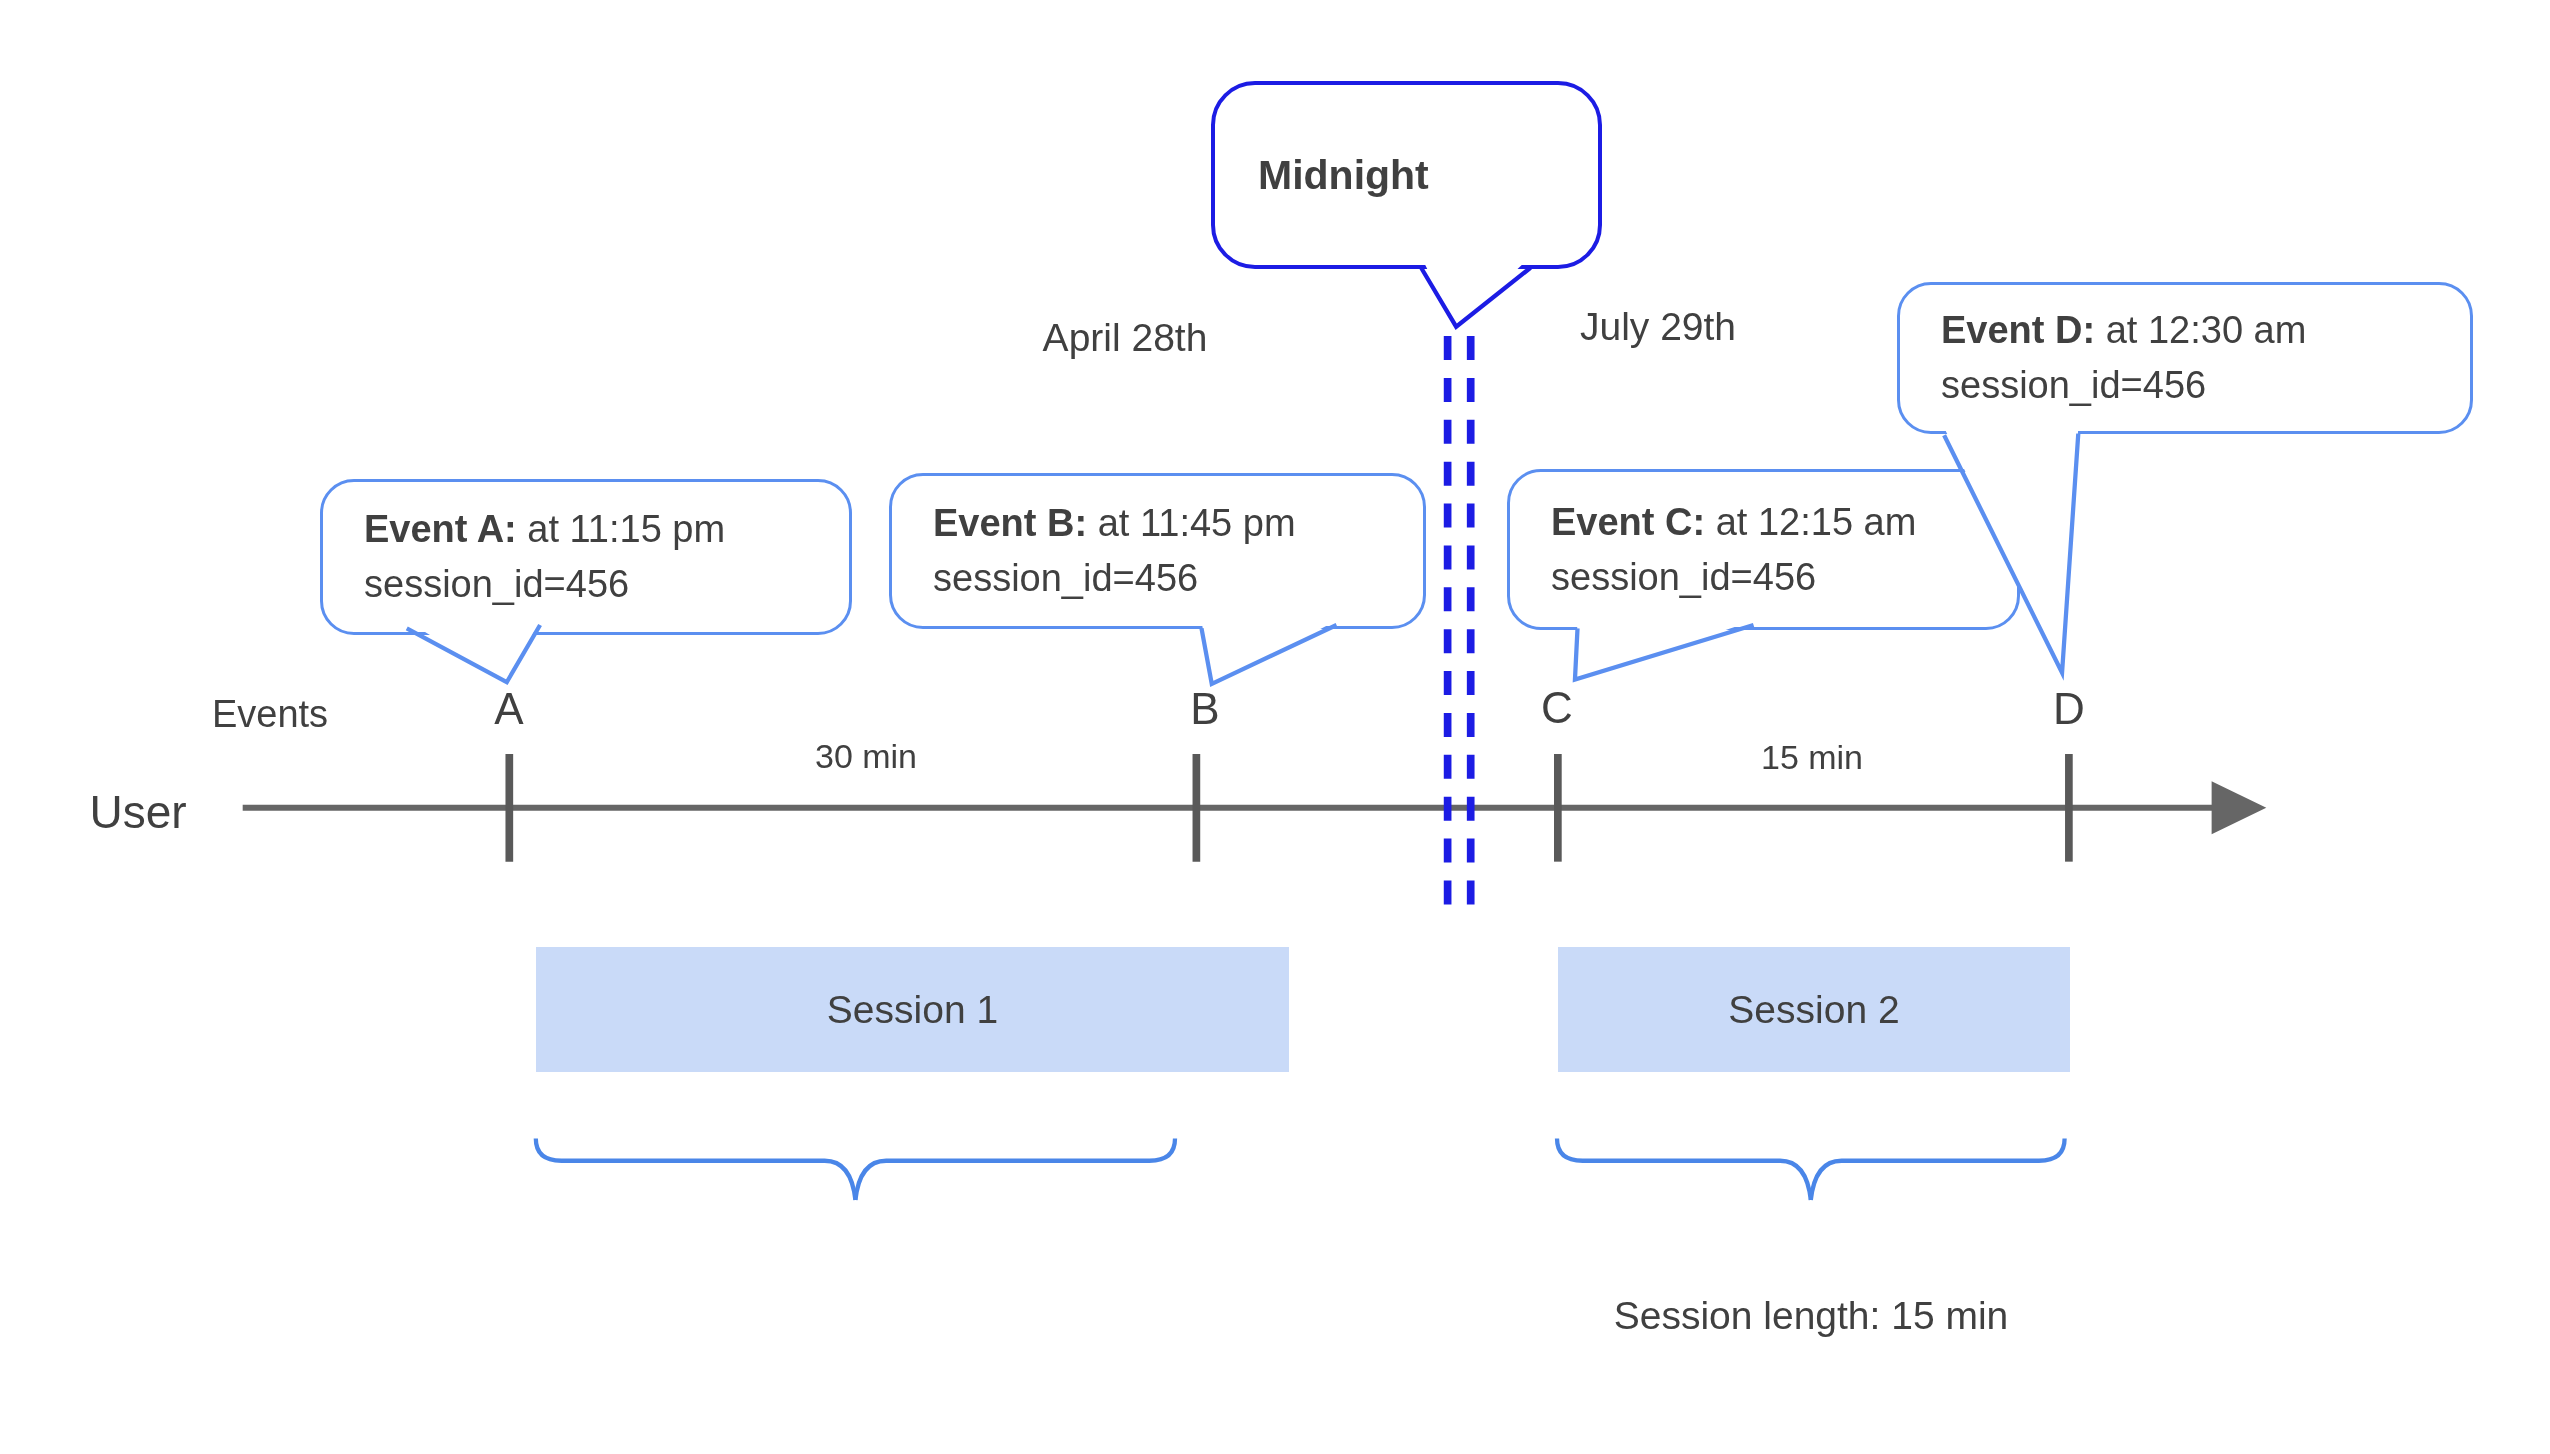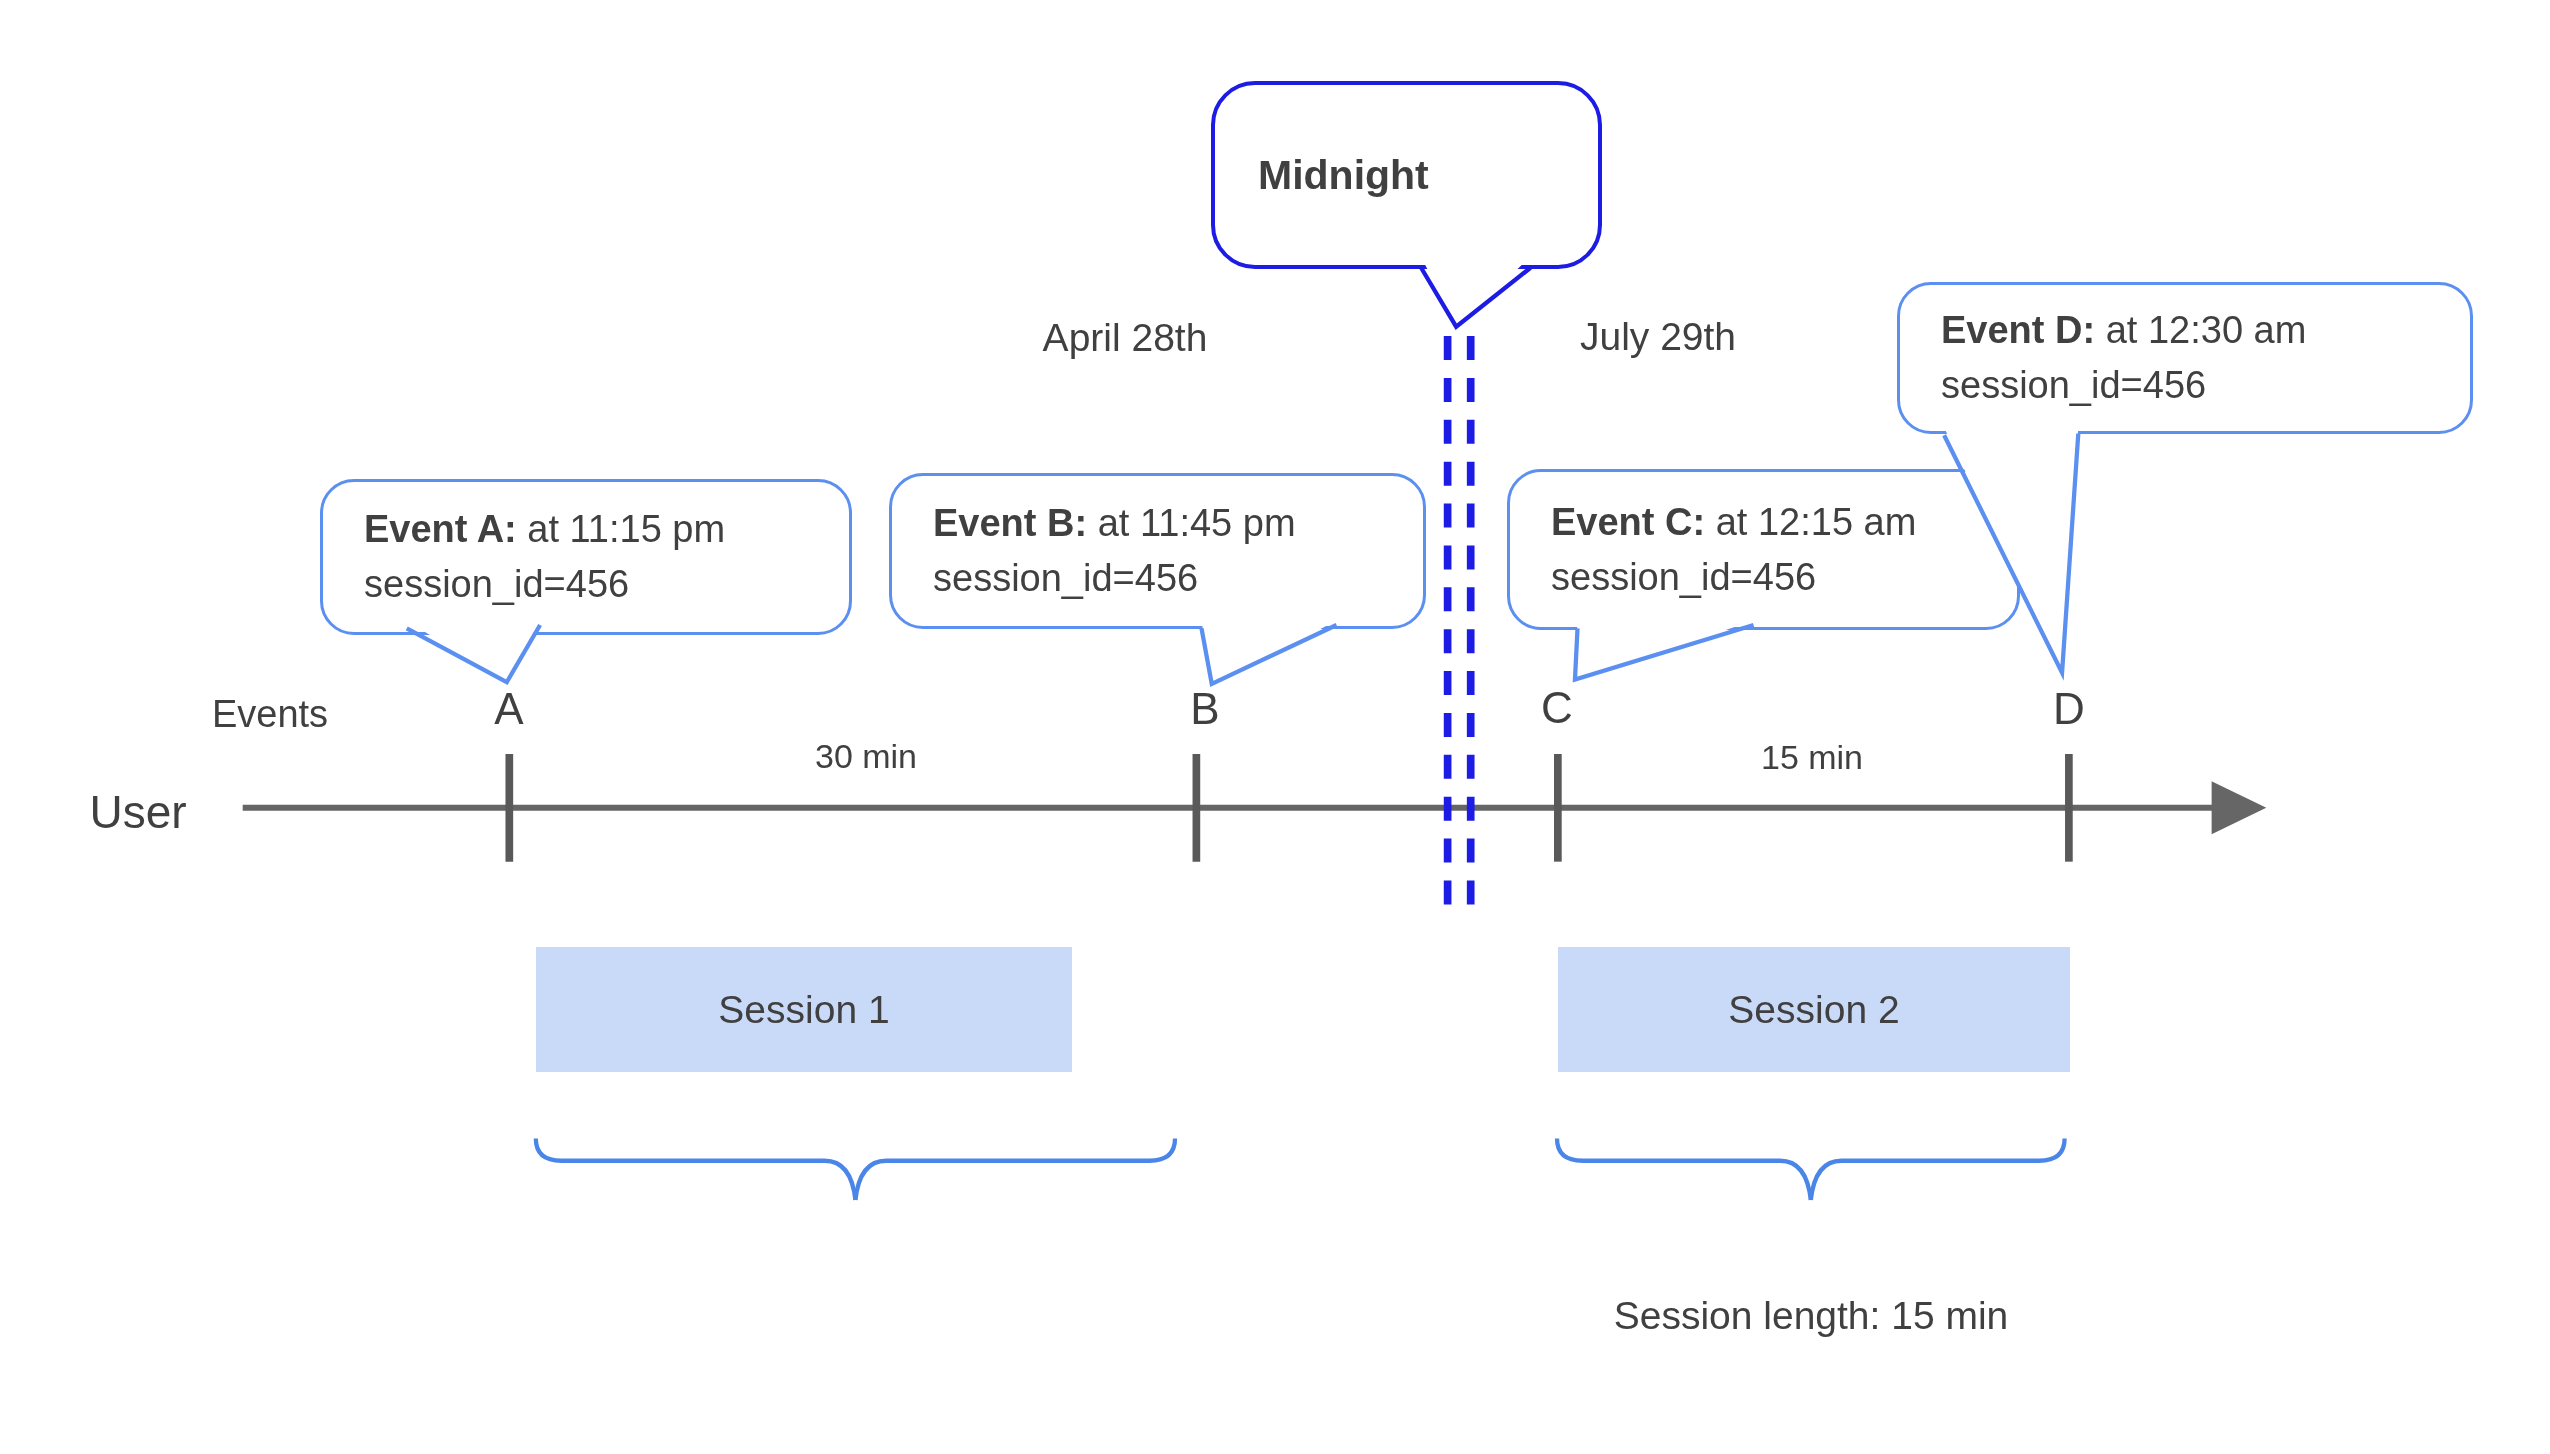--- a/index.html
+++ b/index.html
@@ -41,21 +41,21 @@
 </head>
 <body>
 
 <div id="canvas">
 
   <div class="callout mid" style="left:1211px;top:81px;width:391px;height:188px;">
     <div class="mid-label">Midnight</div>
   </div>
 
   <div class="clabel date-label" style="left:1125px;top:338px;">April 28th</div>
-  <div class="clabel date-label" style="left:1658px;top:337px;">July 29th</div>
+  <div class="clabel date-label" style="left:1658px;top:327px;">July 29th</div>
 
   <div class="callout ev" style="left:320px;top:479px;width:532px;height:156px;">
     <div class="cl-line"><span class="bold">Event A:</span><span> at 11:15 pm</span></div>
     <div class="cl-line">session_id=456</div>
   </div>
 
   <div class="callout ev" style="left:889px;top:473px;width:537px;height:156px;">
     <div class="cl-line"><span class="bold">Event B:</span><span> at 11:45 pm</span></div>
     <div class="cl-line">session_id=456</div>
   </div>
@@ -74,21 +74,21 @@
   <div class="clabel user-label" style="left:138px;top:812px;">User</div>
 
   <div class="clabel tick-label" style="left:509px;top:709px;">A</div>
   <div class="clabel tick-label" style="left:1205px;top:709px;">B</div>
   <div class="clabel tick-label" style="left:1557px;top:708px;">C</div>
   <div class="clabel tick-label" style="left:2069px;top:709px;">D</div>
 
   <div class="clabel interval-label" style="left:866px;top:756px;">30 min</div>
   <div class="clabel interval-label" style="left:1812px;top:757px;">15 min</div>
 
-  <div class="session-box" style="left:536px;top:947px;width:536px;height:125px;">
+  <div class="session-box" style="left:536px;top:947px;width:753px;height:125px;">
     <span>Session 1</span>
   </div>
   <div class="session-box" style="left:1558px;top:947px;width:512px;height:125px;">
     <span>Session 2</span>
   </div>
 
   <div class="clabel len-label" style="left:1811px;top:1316px;">Session length: 15 min</div>
 
   <svg id="overlay" width="2550" height="1455" viewBox="0 0 2984 1702">
 

